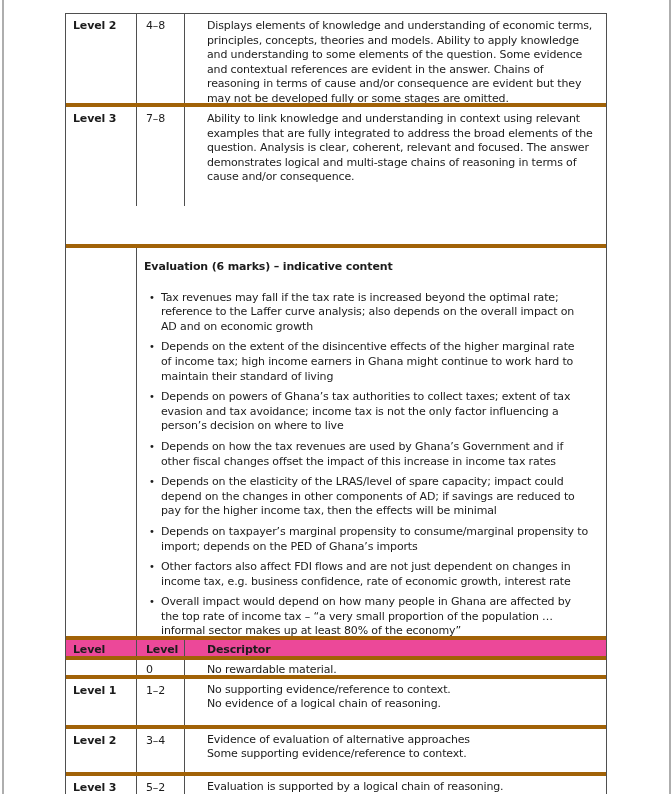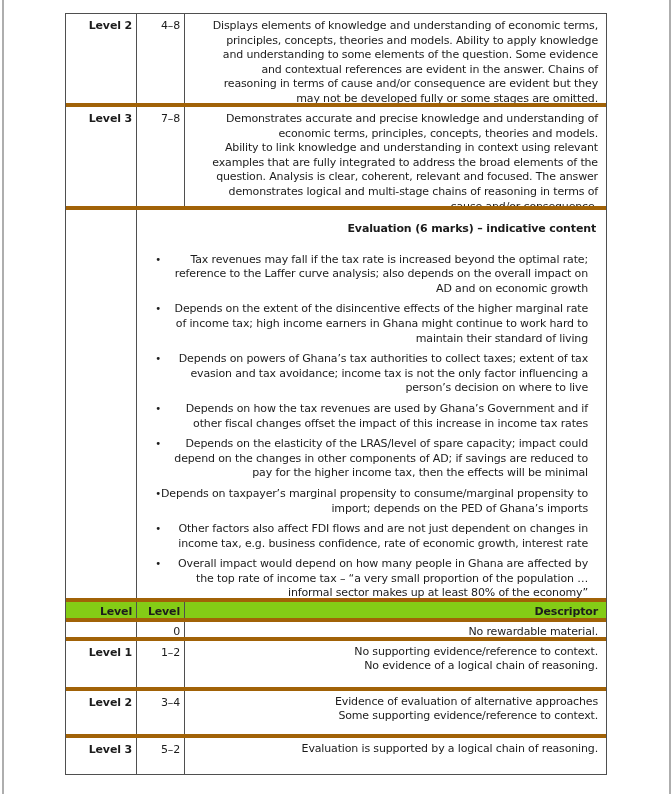--- a/index.html
+++ b/index.html
@@ -10,40 +10,40 @@
     letter-spacing:-0.15px; position:relative;
   }
   .page-edge { position:absolute; top:0; bottom:0; width:2px; background:#aeaeae; }
   .page-edge.left  { left:2px; }
   .page-edge.right { right:1px; }
 
   .mark-table {
     position:absolute; left:65px; top:13px; width:542px;
     border:1px solid #4f4f4f;
   }
-  .row { display:flex; width:100%;text-align:right; }
+  .row { display:flex; width:100%; }
   .row + .row { border-top:4px solid #a16207; }
   .cell { overflow:hidden; }
   .cell + .cell { border-left:1px solid #4f4f4f; }
   .col-level { width:70px; flex:0 0 70px; padding:5px 4px 2px 7px; font-weight:bold; }
   .col-mark  { width:48px; flex:0 0 48px; padding:5px 4px 2px 9px; }
   .col-desc  { flex:1 1 auto; padding:5px 8px 2px 22px; }
   .col-desc p { margin:0; }
 
   .r-top1 { height:89px; }
   .r-top2 { height:103px; }
-  .r-eval { height:392px; }
+  .r-eval { height:392px;margin-top:38px; }
 
   .eval-cell { flex:1 1 auto; padding:12px 10px 2px 7px; }
   .eval-heading { font-weight:bold; margin-bottom:16px; }
   .bullet-item { display:flex; margin-bottom:6px; padding-left:5px; }
   .bullet-dot { flex:0 0 12px; width:12px; font-size:10px; }
   .bullet-text { flex:1 1 auto; padding-right:8px; }
 
-  .r-head { height:20px; background:#84cc16; font-weight:bold; }
+  .r-head { height:20px; background:#ec4899; font-weight:bold; }
   .r-head .cell { padding-top:3px; }
   .r-head .col-desc { font-weight:bold; }
   .r-b0 { height:19px; }
   .r-b0 .cell { padding-top:3px; }
   .r-b1 { height:50px; }
   .r-b2 { height:47px; }
   .r-b3 { height:40px; }
   .bt .col-desc { line-height:14.2px; }
   .r-b3 .col-desc, .r-b2 .col-desc, .r-b1 .col-desc { padding-top:4px; }
 </style>
@@ -60,21 +60,20 @@
     <div class="cell col-mark">4–8</div>
     <div class="cell col-desc">
       <p>Displays elements of knowledge and understanding of economic terms, principles, concepts, theories and models. Ability to apply knowledge and understanding to some elements of the question. Some evidence and contextual references are evident in the answer. Chains of reasoning in terms of cause and/or consequence are evident but they may not be developed fully or some stages are omitted.</p>
     </div>
   </div>
 
   <div class="row r-top2">
     <div class="cell col-level">Level 3</div>
     <div class="cell col-mark">7–8</div>
     <div class="cell col-desc">
-      <p>Demonstrates accurate and precise knowledge and understanding of economic terms, principles, concepts, theories and models.</p>
       <p>Ability to link knowledge and understanding in context using relevant examples that are fully integrated to address the broad elements of the question. Analysis is clear, coherent, relevant and focused. The answer demonstrates logical and multi-stage chains of reasoning in terms of cause and/or consequence.</p>
     </div>
   </div>
 
   <div class="row r-eval">
     <div class="cell col-level"></div>
     <div class="cell eval-cell">
       <div class="eval-heading">Evaluation (6 marks) – indicative content</div>
 
       <div class="bullet-item">

